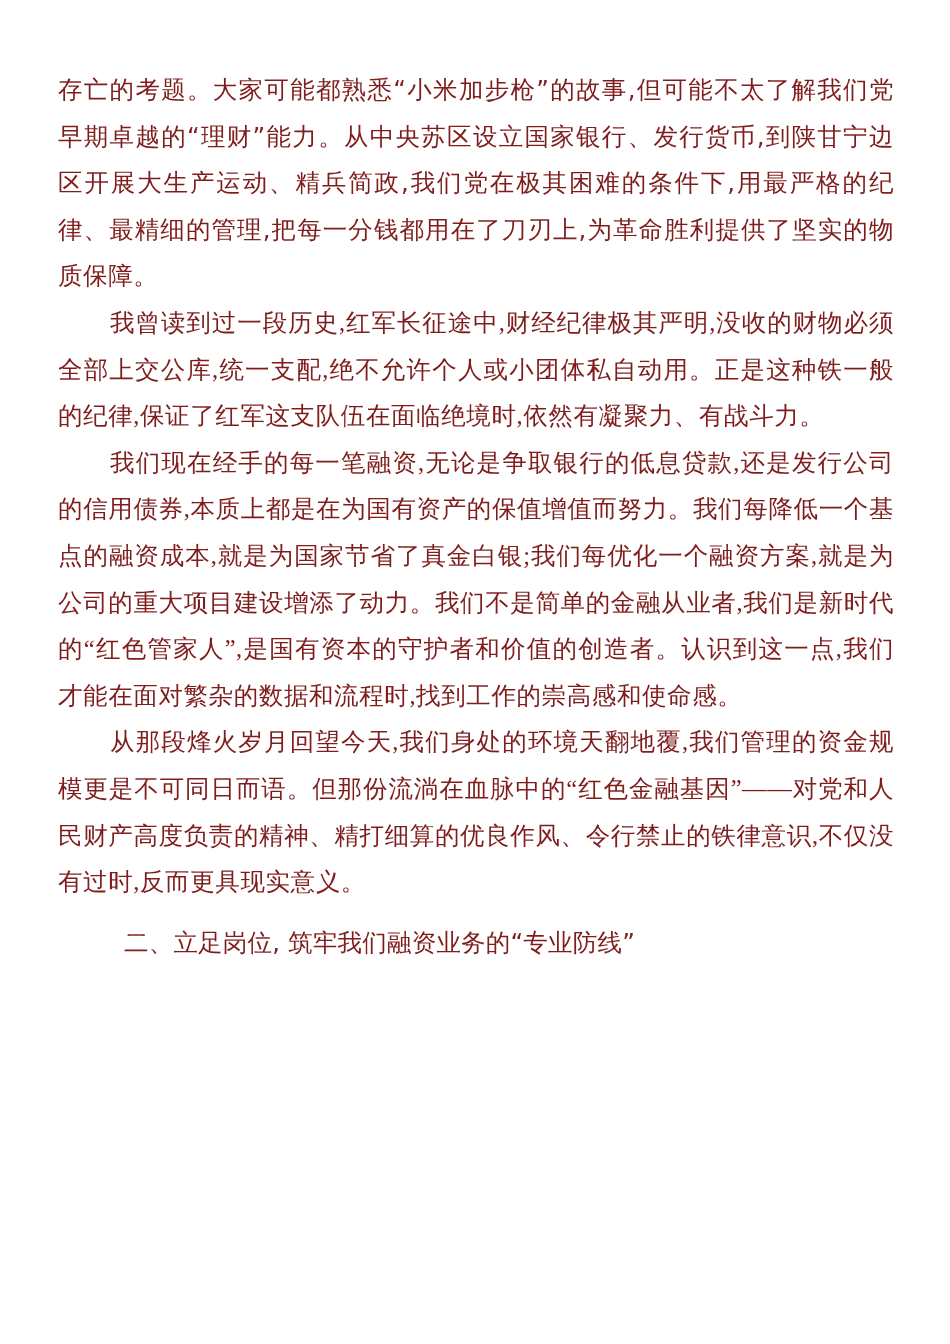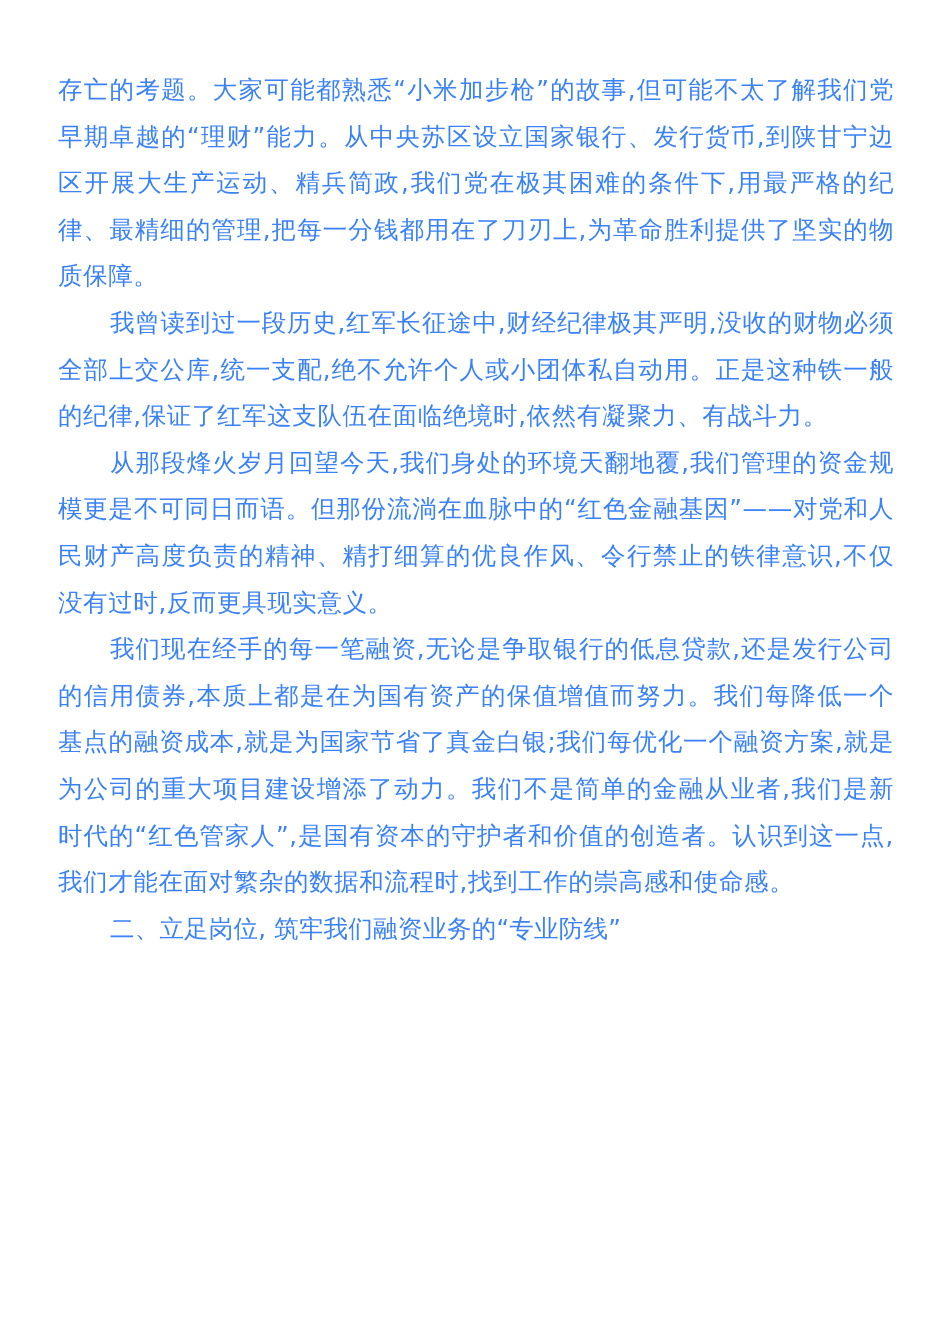--- a/index.html
+++ b/index.html
@@ -11,43 +11,44 @@
       width: 950px;
       height: 1344px;
       overflow: hidden;
       position: relative;
     }
     .page {
       position: absolute;
       left: 58px;
       top: 67px;
       width: 836px;
-      color: #3b82f6;
+      color: #7f1d1d;
       font-family: "DejaVu Sans", "Liberation Sans", sans-serif;
       font-size: 24.5px;
       line-height: 46.6px;
     }
     .para {
       margin: 0;
       text-align: justify;
       text-justify: inter-character;
       word-break: break-all;
       letter-spacing: 0.6px;
     }
     .indent {
       text-indent: 52px;
+      font-family: Liberation Serif, serif;
     }
     .heading {
-      margin: 0;
+      margin: 14px;
       text-indent: 52px;
       letter-spacing: 0.2px;
     }
   </style>
 </head>
 <body>
 
 <div class="page">
   <p class="para">存亡的考题。大家可能都熟悉“小米加步枪”的故事,但可能不太了解我们党早期卓越的“理财”能力。从中央苏区设立国家银行、发行货币,到陕甘宁边区开展大生产运动、精兵简政,我们党在极其困难的条件下,用最严格的纪律、最精细的管理,把每一分钱都用在了刀刃上,为革命胜利提供了坚实的物质保障。</p>
   <p class="para indent">我曾读到过一段历史,红军长征途中,财经纪律极其严明,没收的财物必须全部上交公库,统一支配,绝不允许个人或小团体私自动用。正是这种铁一般的纪律,保证了红军这支队伍在面临绝境时,依然有凝聚力、有战斗力。</p>
+  <p class="para indent">我们现在经手的每一笔融资,无论是争取银行的低息贷款,还是发行公司的信用债券,本质上都是在为国有资产的保值增值而努力。我们每降低一个基点的融资成本,就是为国家节省了真金白银;我们每优化一个融资方案,就是为公司的重大项目建设增添了动力。我们不是简单的金融从业者,我们是新时代的“红色管家人”,是国有资本的守护者和价值的创造者。认识到这一点,我们才能在面对繁杂的数据和流程时,找到工作的崇高感和使命感。</p>
   <p class="para indent">从那段烽火岁月回望今天,我们身处的环境天翻地覆,我们管理的资金规模更是不可同日而语。但那份流淌在血脉中的“红色金融基因”——对党和人民财产高度负责的精神、精打细算的优良作风、令行禁止的铁律意识,不仅没有过时,反而更具现实意义。</p>
-  <p class="para indent">我们现在经手的每一笔融资,无论是争取银行的低息贷款,还是发行公司的信用债券,本质上都是在为国有资产的保值增值而努力。我们每降低一个基点的融资成本,就是为国家节省了真金白银;我们每优化一个融资方案,就是为公司的重大项目建设增添了动力。我们不是简单的金融从业者,我们是新时代的“红色管家人”,是国有资本的守护者和价值的创造者。认识到这一点,我们才能在面对繁杂的数据和流程时,找到工作的崇高感和使命感。</p>
   <p class="heading">二、立足岗位, 筑牢我们融资业务的“专业防线”</p>
 </div>
 
 </body></html>

